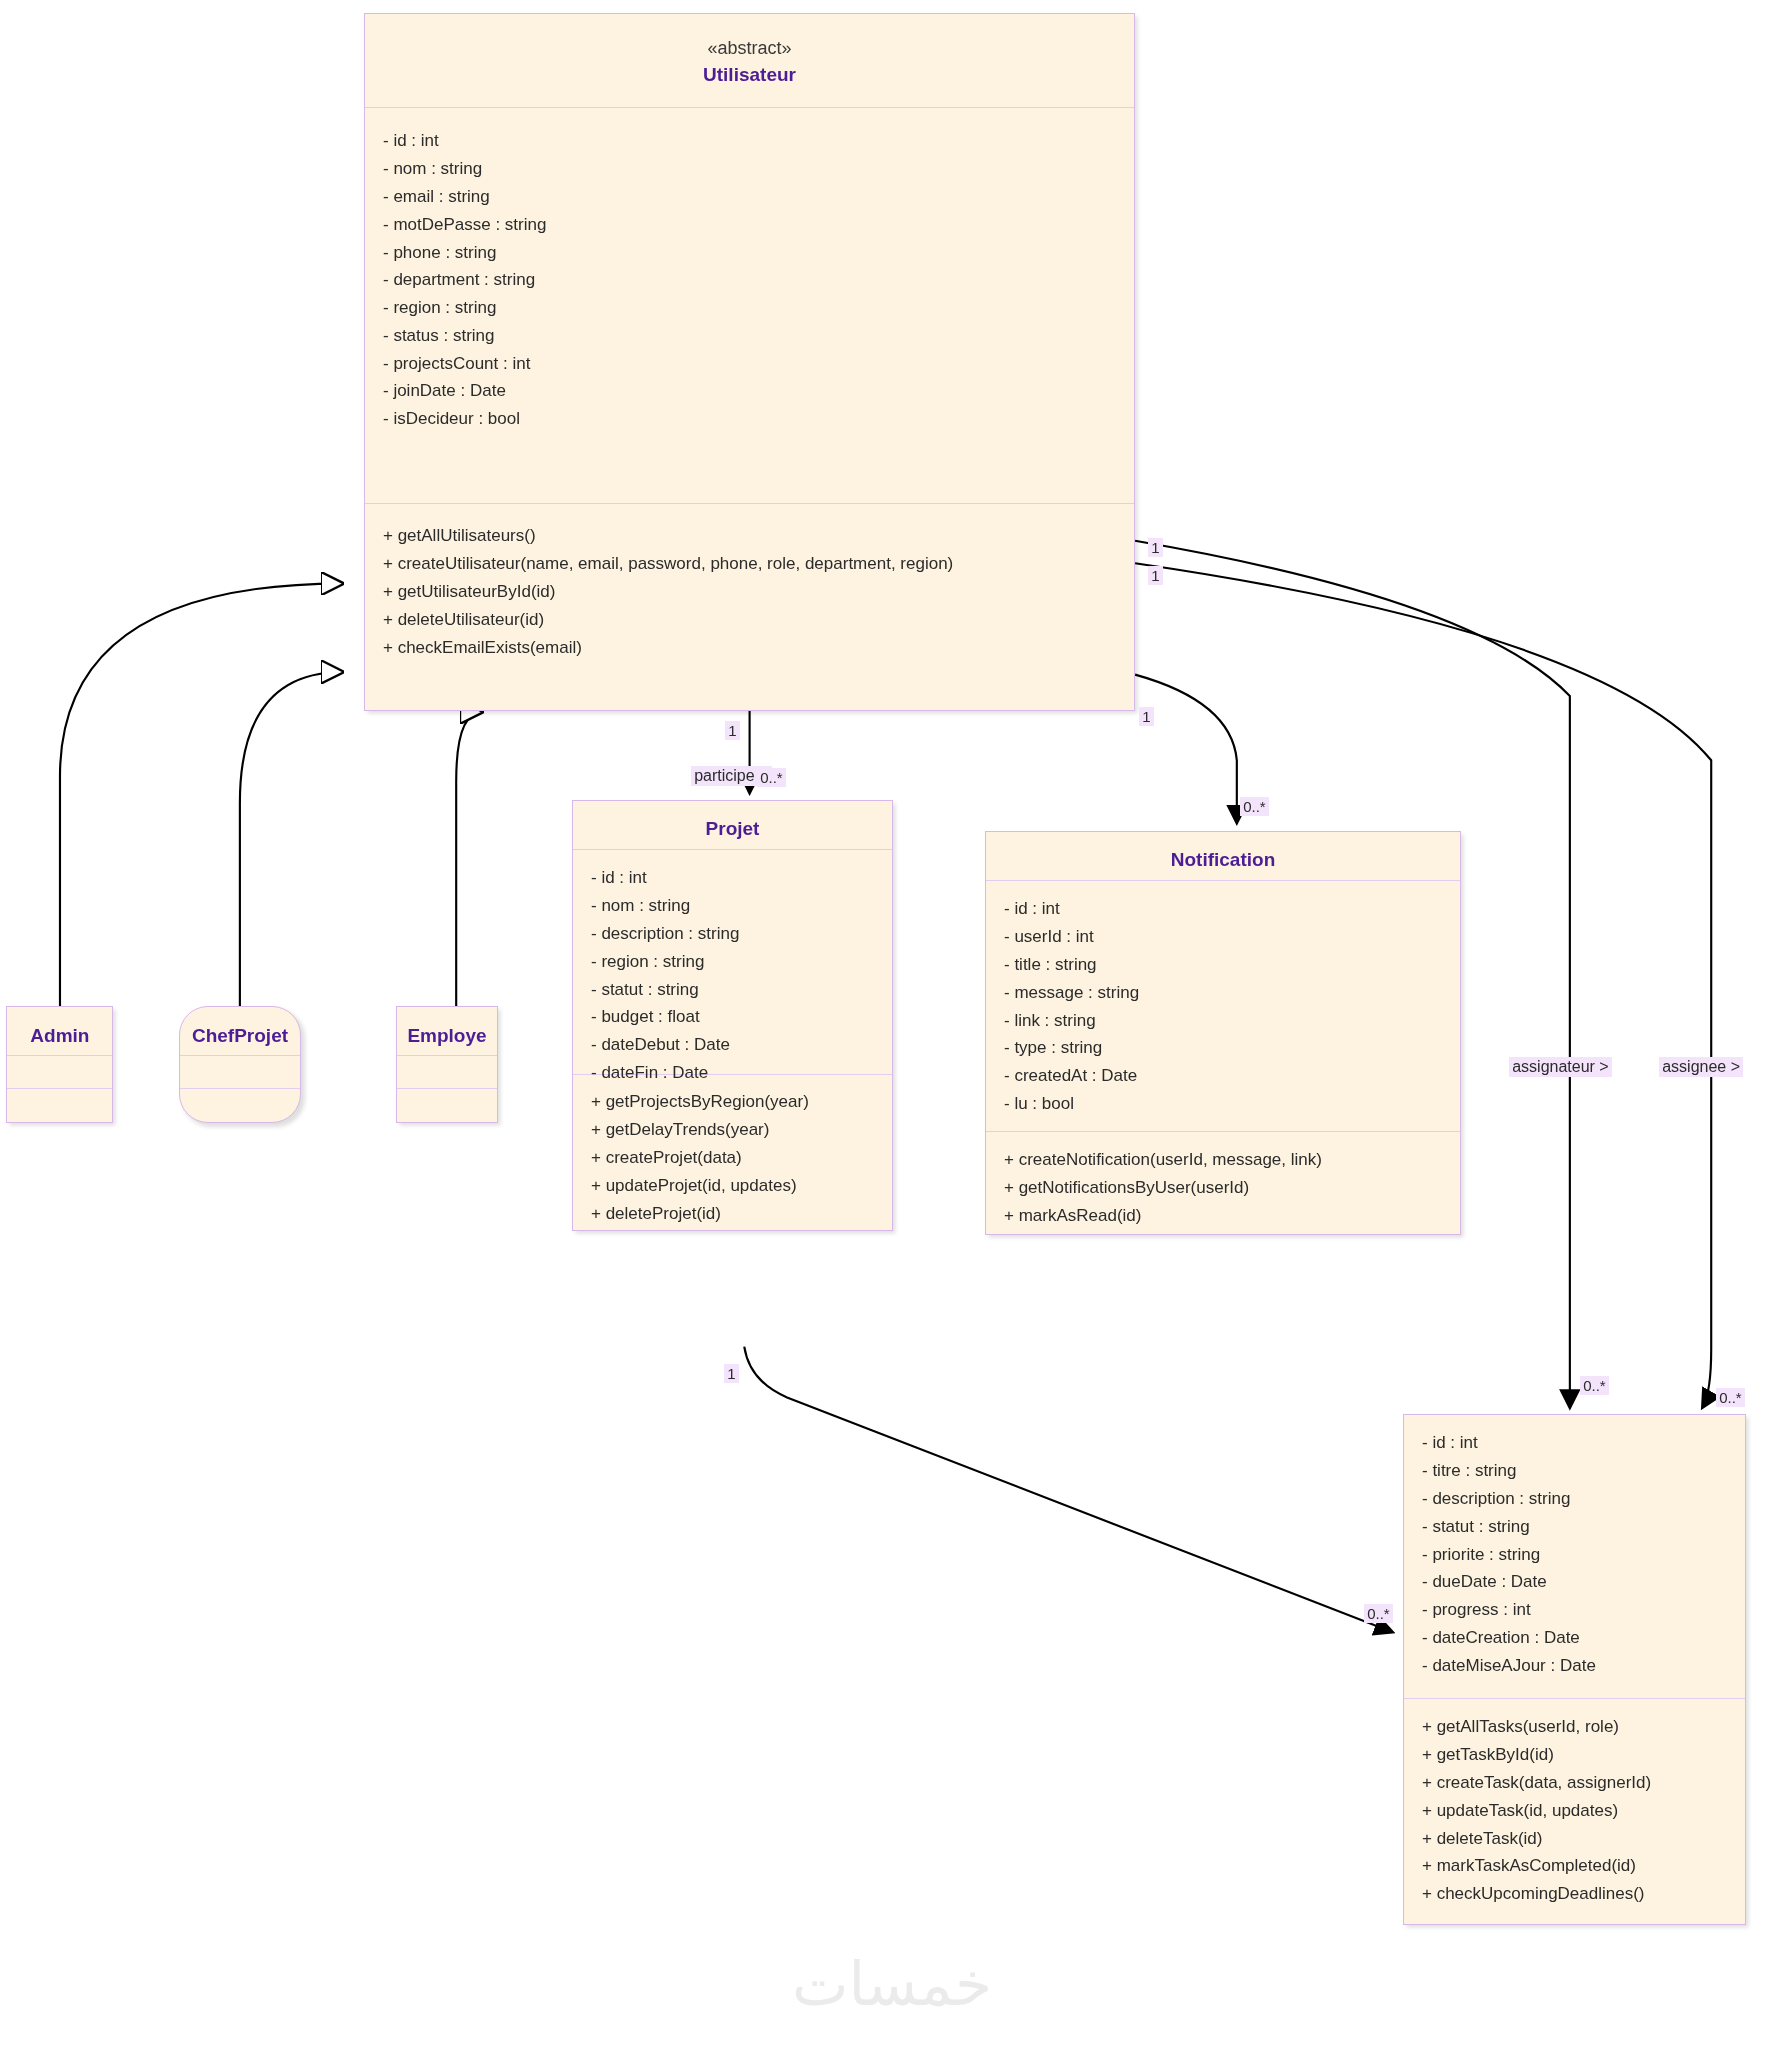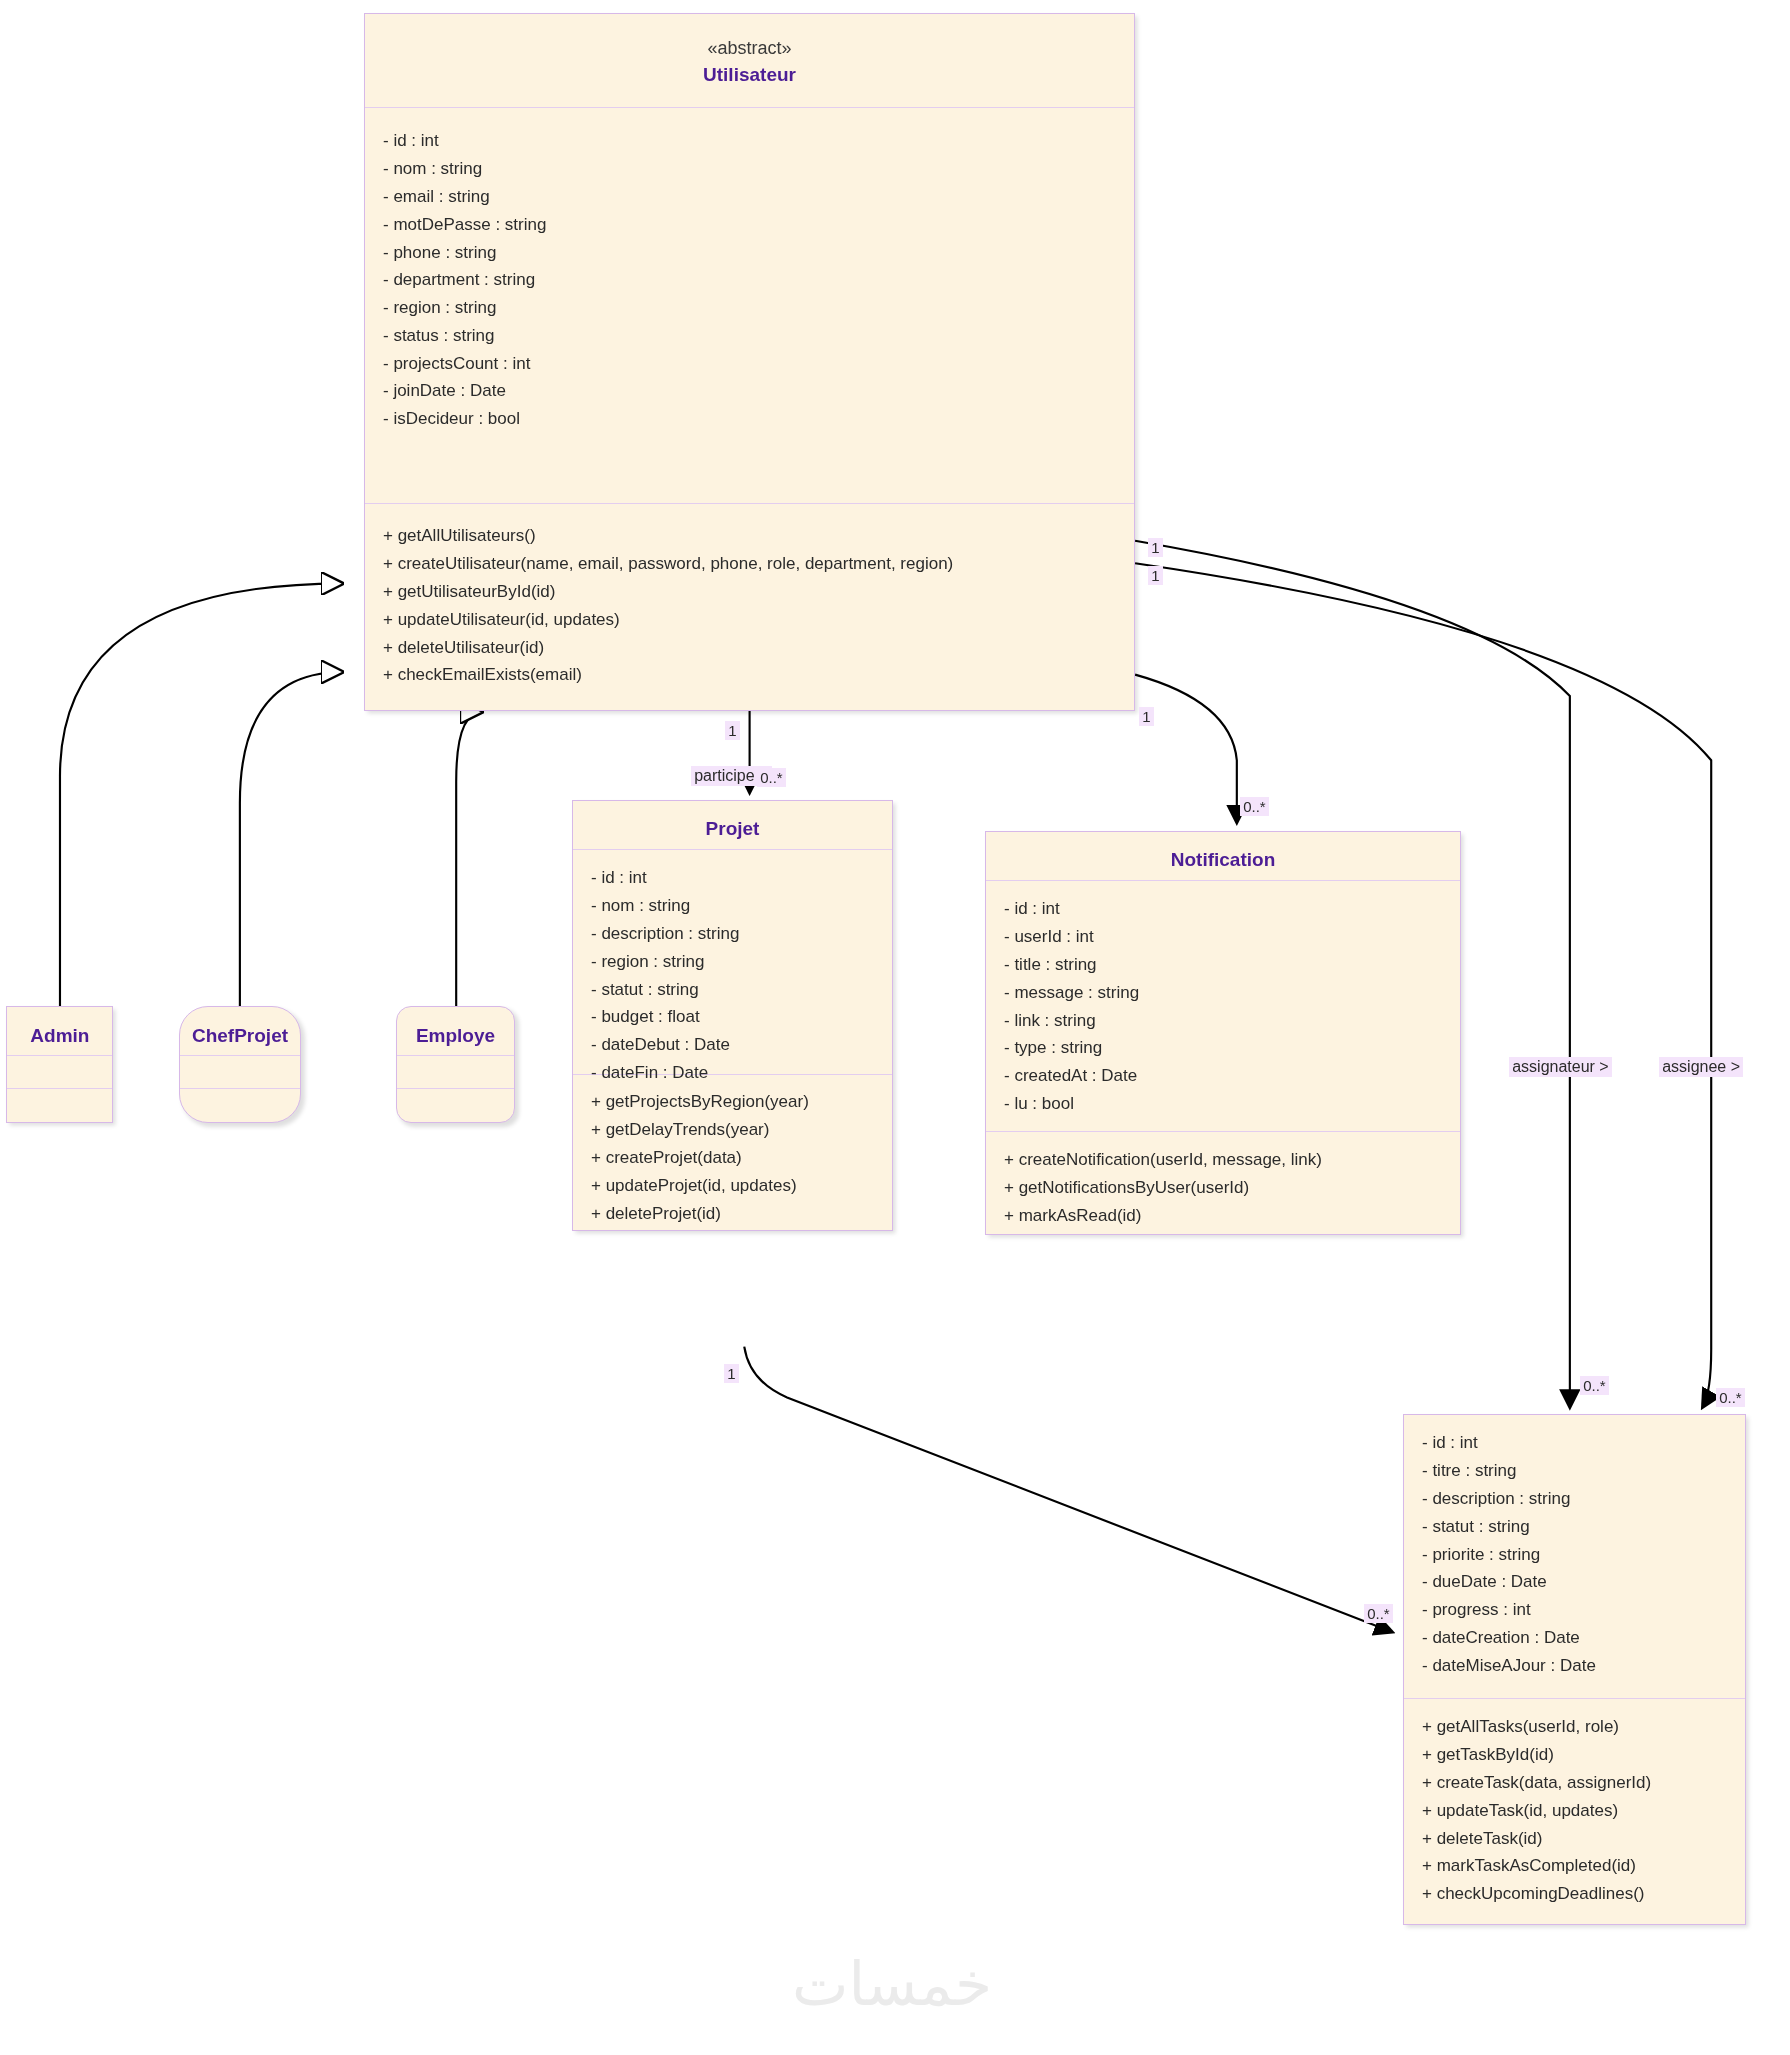--- a/index.html
+++ b/index.html
@@ -68,21 +68,21 @@
     white-space: nowrap;
   }
   
   #class-utilisateur { left: 364px; top: 13px; width: 771px; }
   #class-utilisateur .cls-header { height: 94px; padding-top: 21.4px; }
   #class-utilisateur .attrs { height: 396px; padding-top: 19px; }
   #class-utilisateur .ops { height: 206px; padding-top: 18px; }
 
   #class-admin { left: 6.4px; top: 1006px; width: 107px; }
   #class-chefprojet { left: 179px; top: 1006px; width: 122px; border-radius: 29px; }
-  #class-employe { left: 396px; top: 1006px; width: 119px; border-radius: 15px; }
+  #class-employe { left: 396px; top: 1006px; width: 102px; }
   .small-cls .cls-header { height: 49px; padding: 15px 5.4px 0 5.4px; }
   .small-cls .cls-section.empty { height: 32px; }
 
   #class-projet { left: 572px; top: 800px; width: 321px; }
   #class-projet .cls-header { height: 49px; padding-top: 14px; }
   #class-projet .attrs { height: 225px; padding-top: 14px; }
   #class-projet .ops { height: 155px; padding-top: 13px; }
 
   #class-notification { left: 985px; top: 831px; width: 476px; }
   #class-notification .cls-header { height: 49px; padding-top: 14px; }
@@ -165,21 +165,20 @@
       <div class="member">- region : string</div>
       <div class="member">- status : string</div>
       <div class="member">- projectsCount : int</div>
       <div class="member">- joinDate : Date</div>
       <div class="member">- isDecideur : bool</div>
     </div>
     <div class="cls-section ops">
       <div class="member">+ getAllUtilisateurs()</div>
       <div class="member">+ createUtilisateur(name, email, password, phone, role, department, region)</div>
       <div class="member">+ getUtilisateurById(id)</div>
-      <div class="member">+ updateUtilisateur(id, updates)</div>
       <div class="member">+ deleteUtilisateur(id)</div>
       <div class="member">+ checkEmailExists(email)</div>
     </div>
   </div>
 
   <div class="uml-class small-cls" id="class-admin">
     <div class="cls-header">
       <div class="cls-name">Admin</div>
     </div>
     <div class="cls-section empty"></div>

